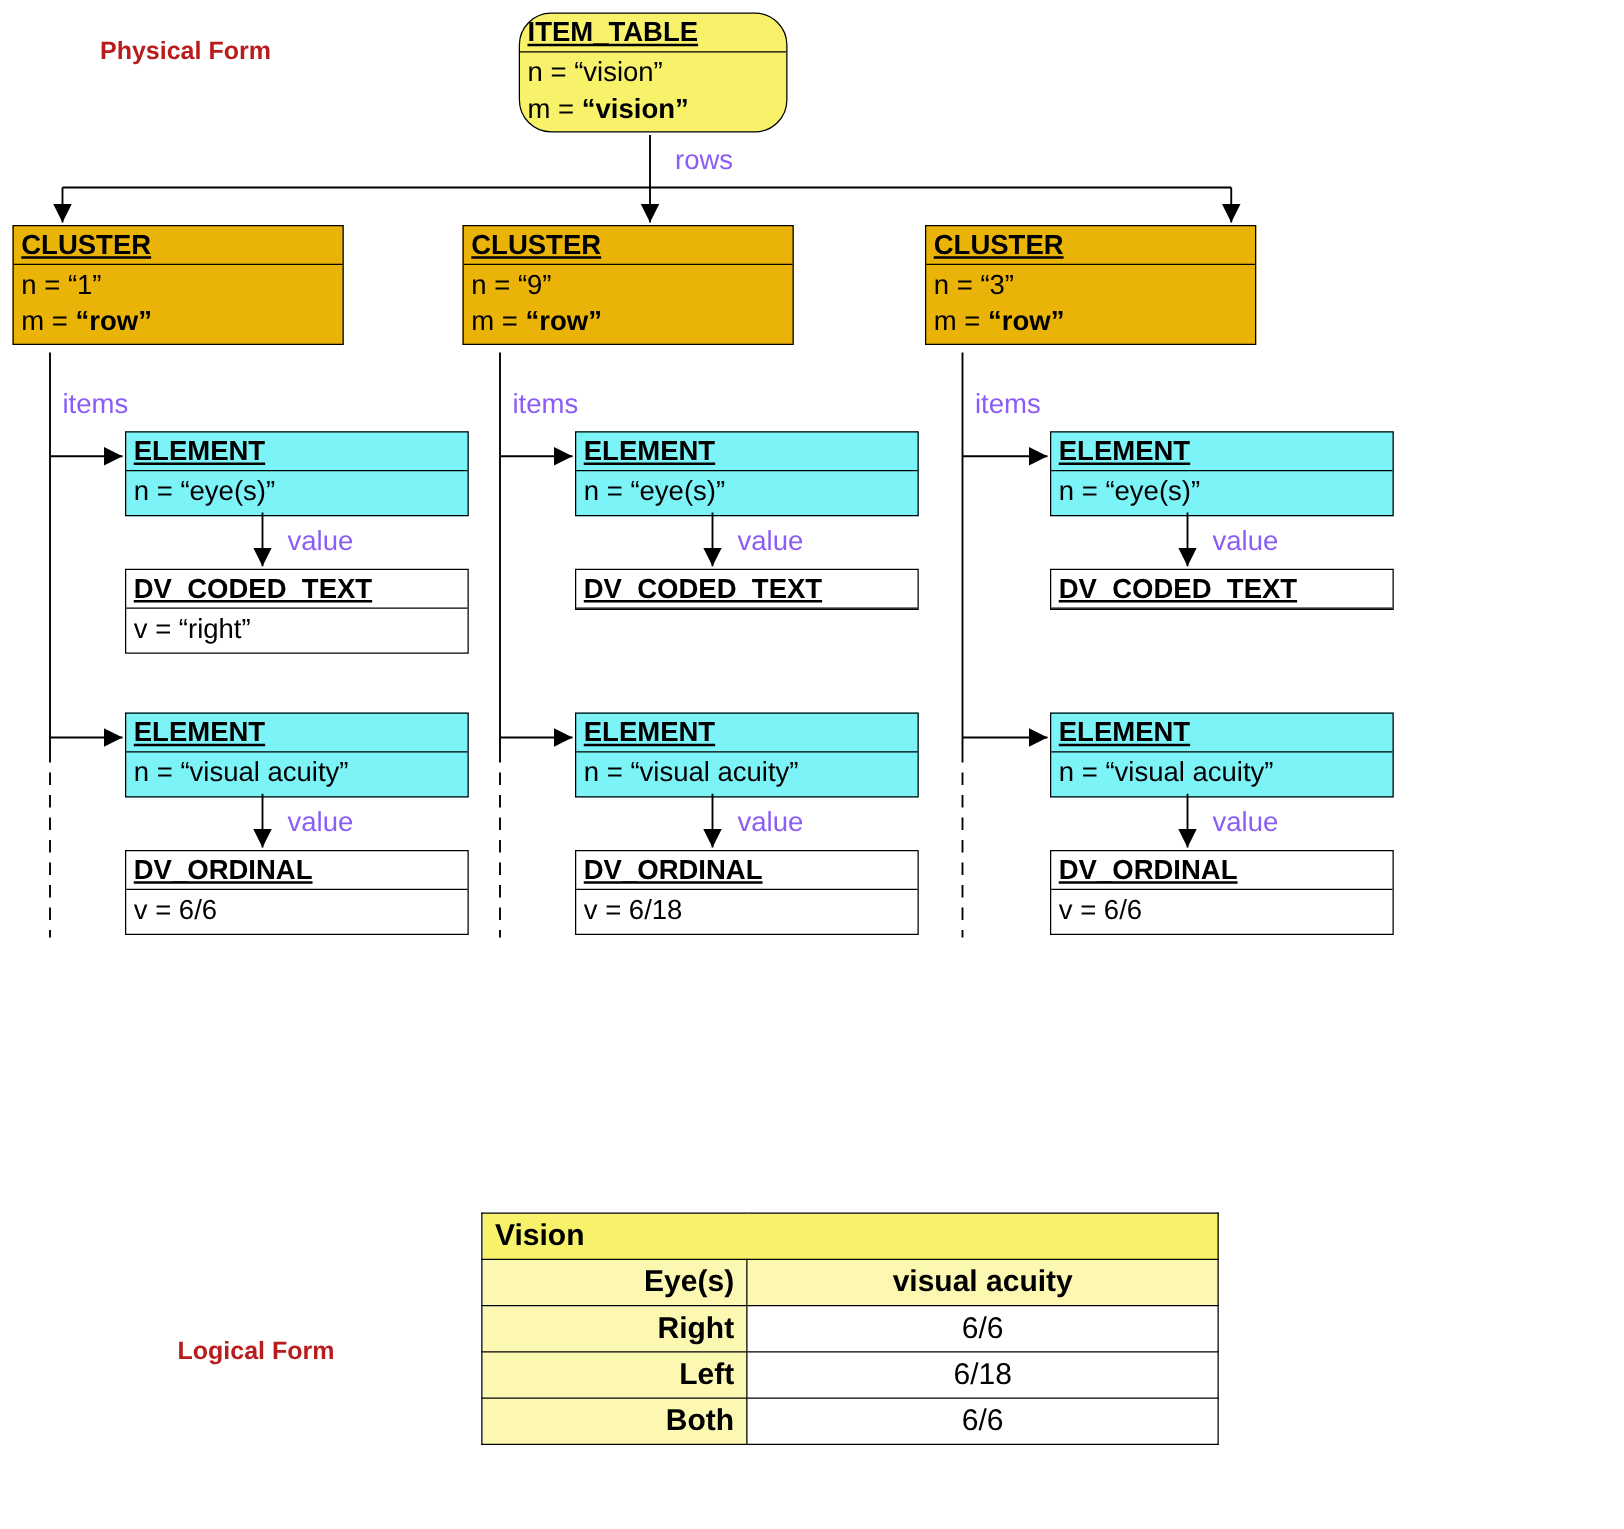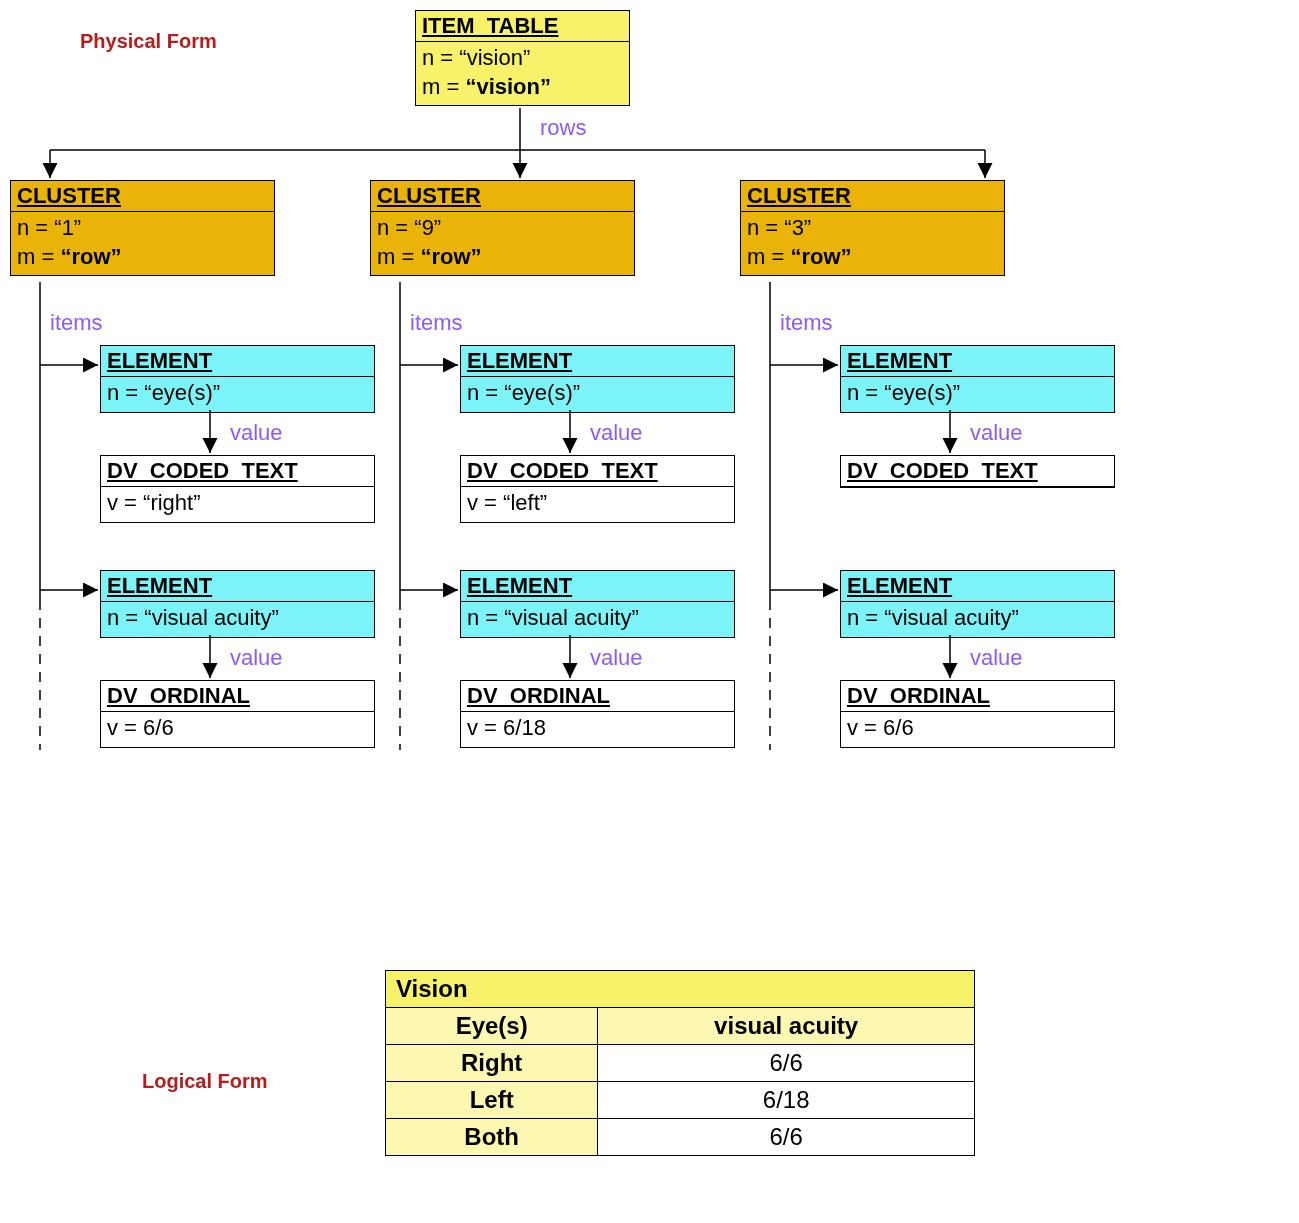--- a/index.html
+++ b/index.html
@@ -29,21 +29,21 @@
     font-size: 22px;
     border-bottom: 1px solid #000;
     box-sizing: border-box;
   }
   .box .body {
     padding: 2px 6px 4px 6px;
     font-size: 22px;
     line-height: 1.3;
   }
   .box .body .bold { font-weight: bold; }
-  .yellow { background: #f7f26a; }
+  .yellow { background: #f7f26a; border-radius: 26px; }
   .blue   { background: #eab308; }
   .cyan   { background: #7cf3f7; }
   .white  { background: #fff; }
   .label {
     position: absolute;
     font-size: 22px;
     color: #8b5cf6;
   }
 
   svg.arrows {
@@ -65,21 +65,21 @@
   }
   .logic-table .tHead {
     background: #f7f26a;
     font-weight: bold;
     text-align: left;
     margin-top: 40px;
   }
   .logic-table .rowHead {
     background: #fcf8b2;
     font-weight: bold;
-    text-align: center;
+    text-align: right;
   }
   .logic-table .colHead {
     background: #fcf8b2;
     font-weight: bold;
     text-align: center;
   }
   .logic-table .val {
     text-align: center;
     margin-top: 48px;
   }
@@ -143,21 +143,20 @@
 </div>
 <div class="label" style="left:410px; top:310px;">items</div>
 
 <div class="box cyan" style="left:460px; top:345px; width:275px;">
   <div class="hdr">ELEMENT</div>
   <div class="body">n = “eye(s)”</div>
 </div>
 <div class="label" style="left:590px; top:420px;">value</div>
 <div class="box white" style="left:460px; top:455px; width:275px;">
   <div class="hdr">DV_CODED_TEXT</div>
-  <div class="body">v = “left”</div>
 </div>
 
 <div class="box cyan" style="left:460px; top:570px; width:275px;">
   <div class="hdr">ELEMENT</div>
   <div class="body">n = “visual acuity”</div>
 </div>
 <div class="label" style="left:590px; top:645px;">value</div>
 <div class="box white" style="left:460px; top:680px; width:275px;">
   <div class="hdr">DV_ORDINAL</div>
   <div class="body">v = 6/18</div>

